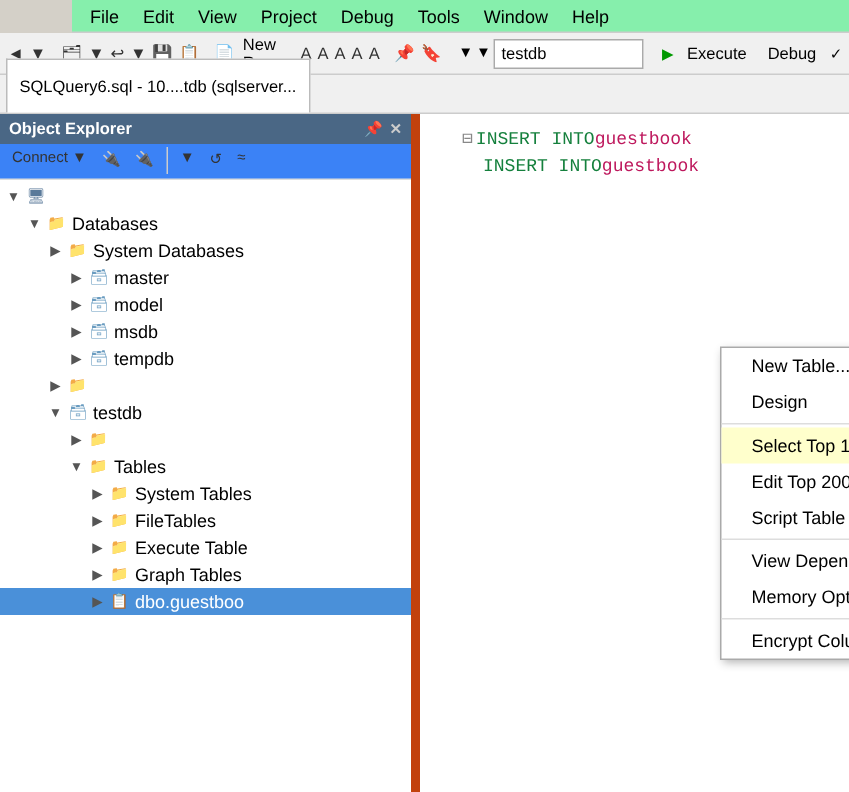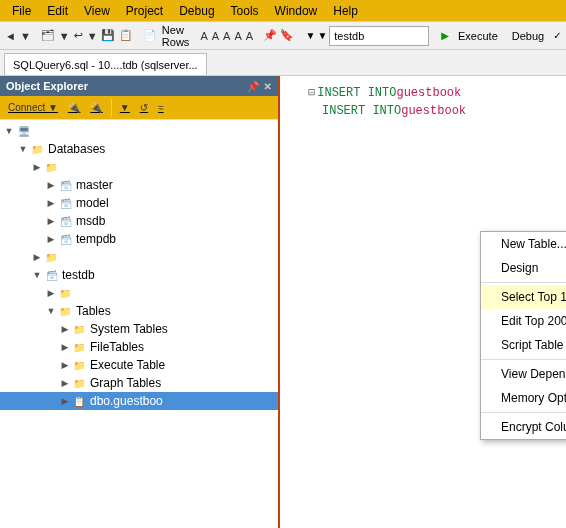--- a/index.html
+++ b/index.html
@@ -8,26 +8,27 @@
       font-size: 12px;
       background: #d4d0c8;
       width: 566px;
       height: 528px;
       overflow: hidden;
       user-select: none;
     }
 
     
     .menu-bar {
-      background: #eab308;
+      background: #86efac;
       border-bottom: 1px solid #ccc;
       display: flex;
       align-items: center;
       height: 22px;
       padding: 0 4px;
+      margin-left: 48px;
     }
     .menu-item {
       padding: 2px 8px;
       font-size: 12px;
       cursor: pointer;
       color: #000;
     }
 
     
     .toolbar {
@@ -104,35 +105,35 @@
       padding-left: 4px;
     }
     .tab {
       background: #e0ddd6;
       border: 1px solid #bbb;
       border-bottom: none;
       padding: 3px 8px;
       font-size: 11px;
       cursor: pointer;
       color: #333;
-      height: 22px;
+      height: 36px;
       display: flex;
       align-items: center;
     }
     .tab.active {
       background: white;
       color: #000;
     }
 
     
     .oe-panel {
       width: 280px;
       min-width: 280px;
       background: white;
-      border-right: 2px solid #c2410c;
+      border-right: 6px solid #c2410c;
       display: flex;
       flex-direction: column;
       height: 100%;
     }
     .oe-header {
       background: #4a6785;
       color: white;
       font-size: 11px;
       font-weight: bold;
       padding: 4px 6px;
@@ -147,28 +148,27 @@
       display: flex;
       gap: 4px;
       align-items: center;
     }
     .oe-header-icon {
       color: #ccc;
       font-size: 10px;
       cursor: pointer;
     }
     .oe-toolbar {
-      background: #eab308;
+      background: #3b82f6;
       border-bottom: 1px solid #ddd;
       display: flex;
-      align-items: center;
+      align-items: flex-start;
       padding: 2px 4px;
       gap: 2px;
       height: 24px;
-      text-decoration: underline;
     }
     .oe-toolbar-btn {
       font-size: 10px;
       cursor: pointer;
       padding: 1px 3px;
       background: transparent;
       border: 1px solid transparent;
       color: #333;
     }
 
@@ -381,20 +381,21 @@
 
       <div class="tree-item indent-1">
         <span class="toggle">▼</span>
         <span class="item-icon icon-folder">📁</span>
         <span class="item-label">Databases</span>
       </div>
 
       <div class="tree-item indent-2">
         <span class="toggle">▶</span>
         <span class="item-icon icon-folder">📁</span>
+        <span class="item-label">System Databases</span>
       </div>
 
       <div class="tree-item indent-3">
         <span class="toggle">▶</span>
         <span class="item-icon icon-db">🗃</span>
         <span class="item-label">master</span>
       </div>
 
       <div class="tree-item indent-3">
         <span class="toggle">▶</span>

